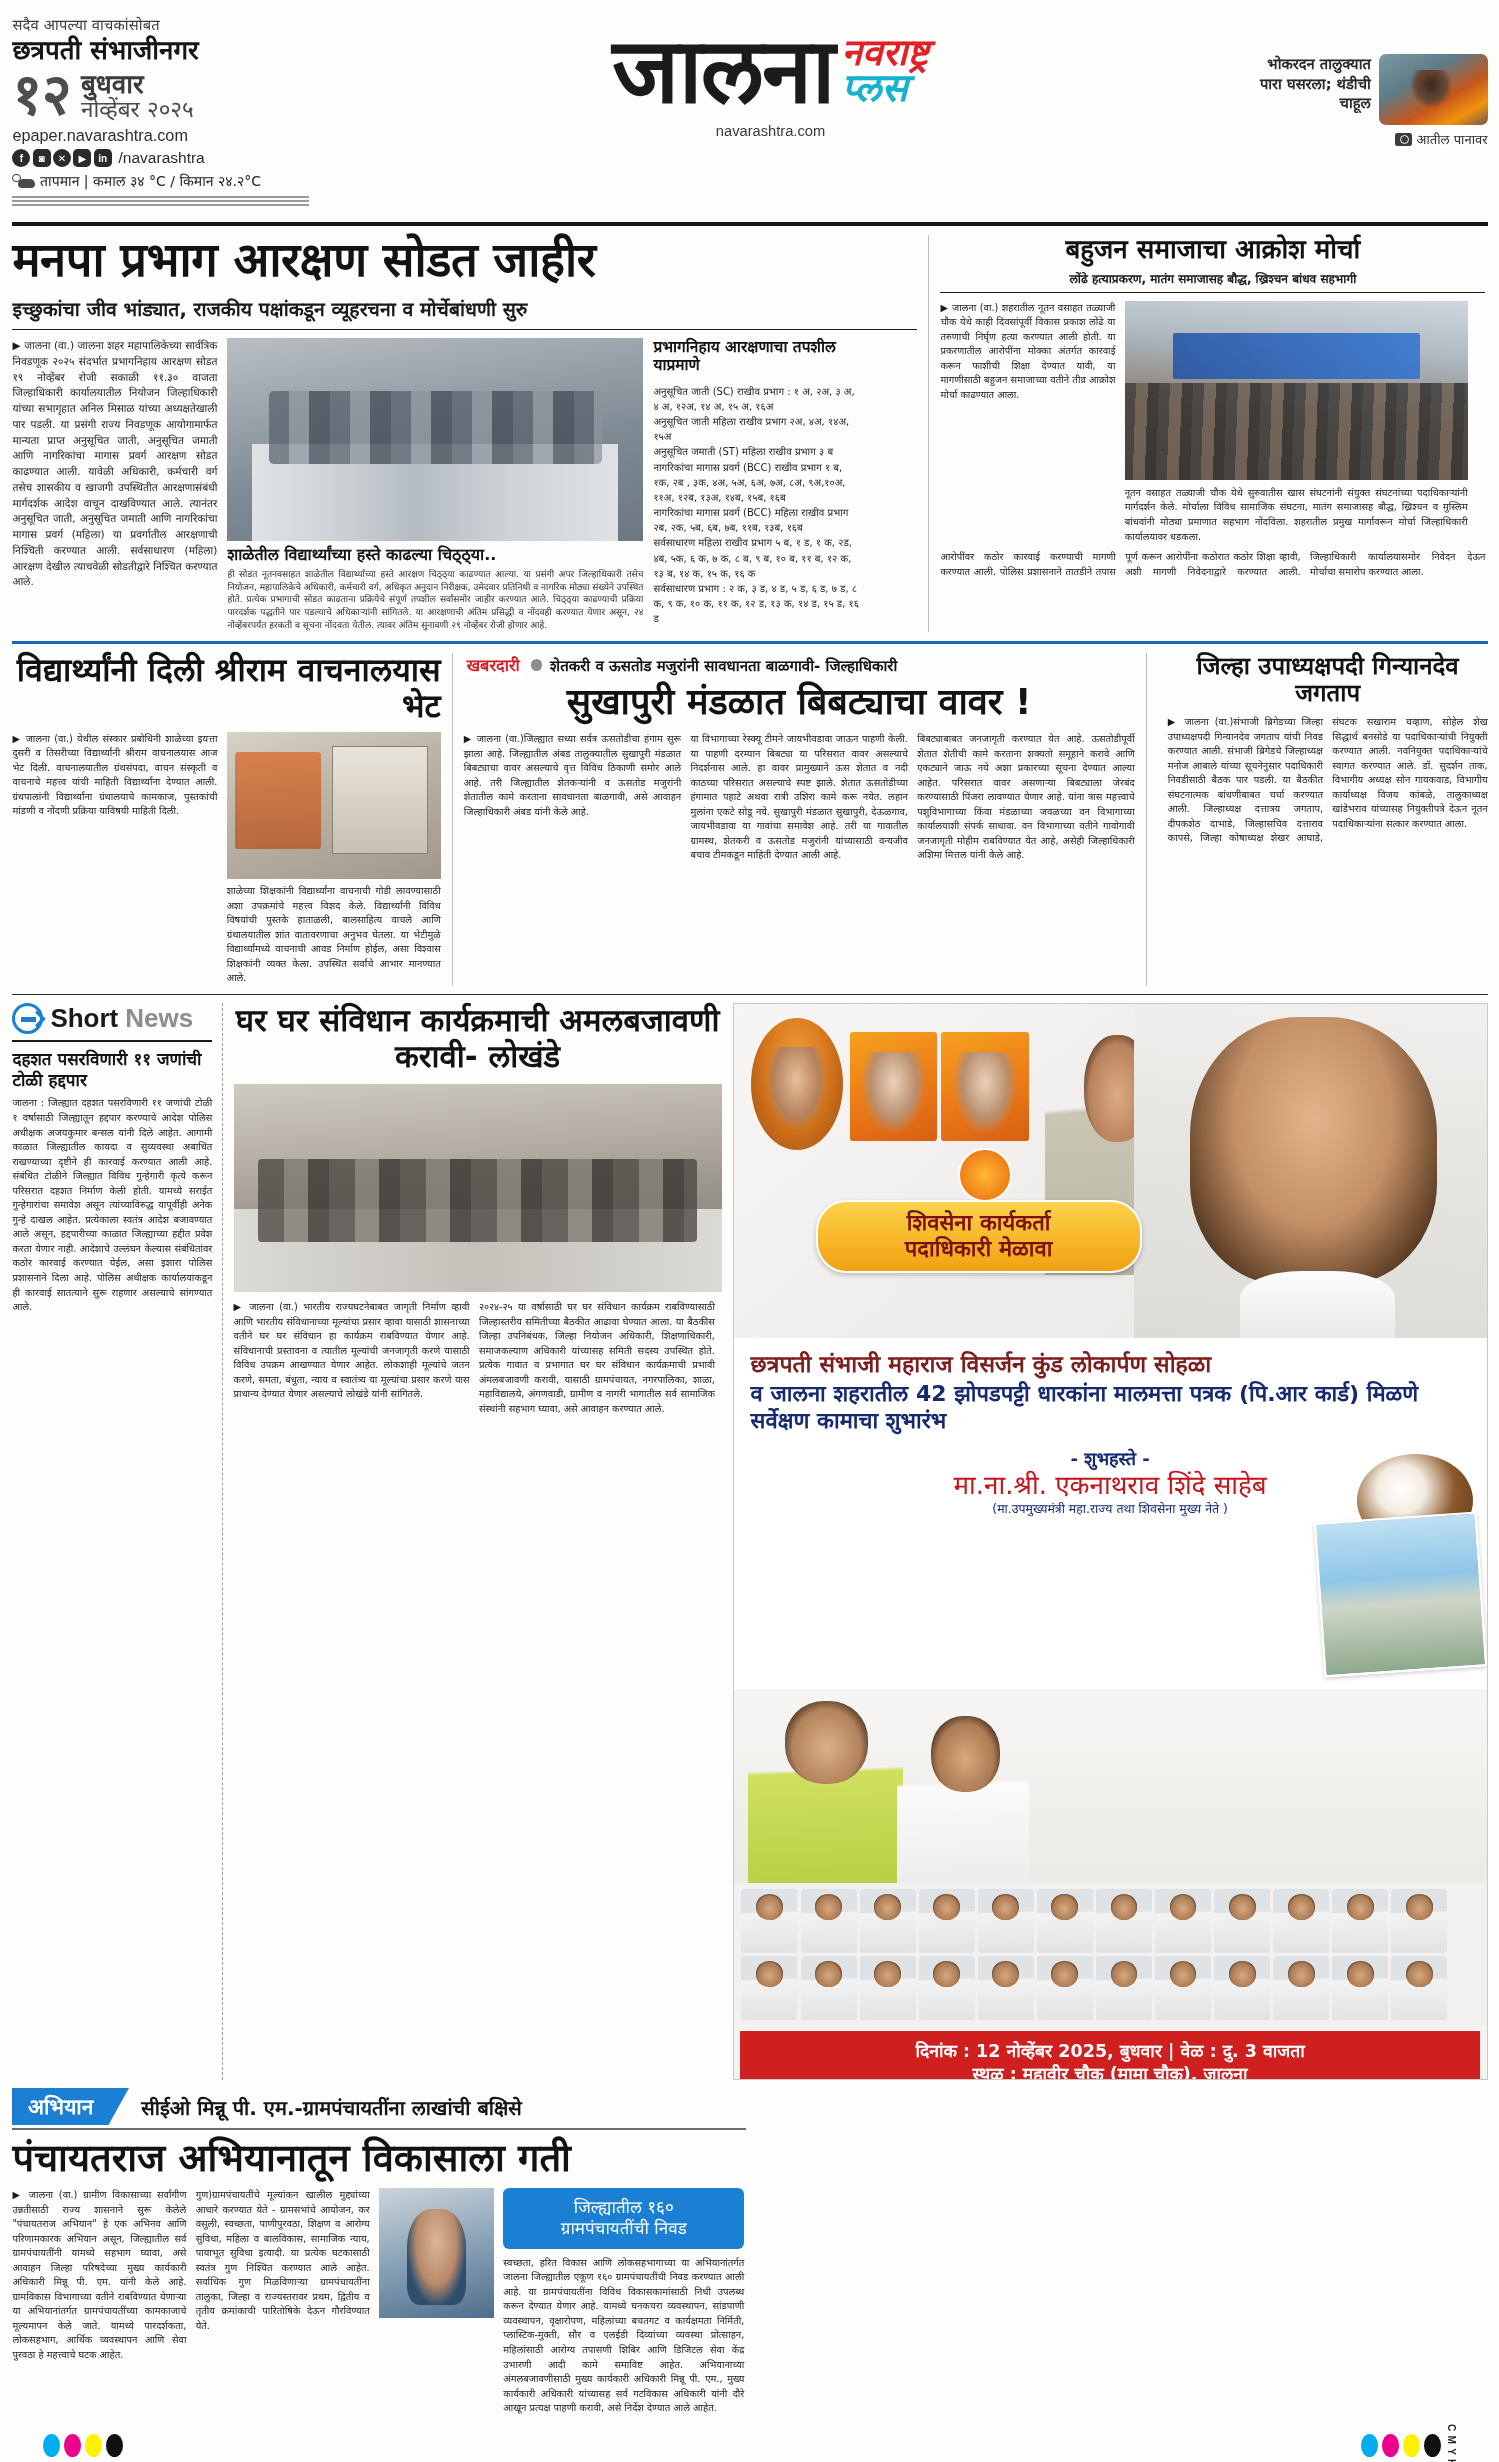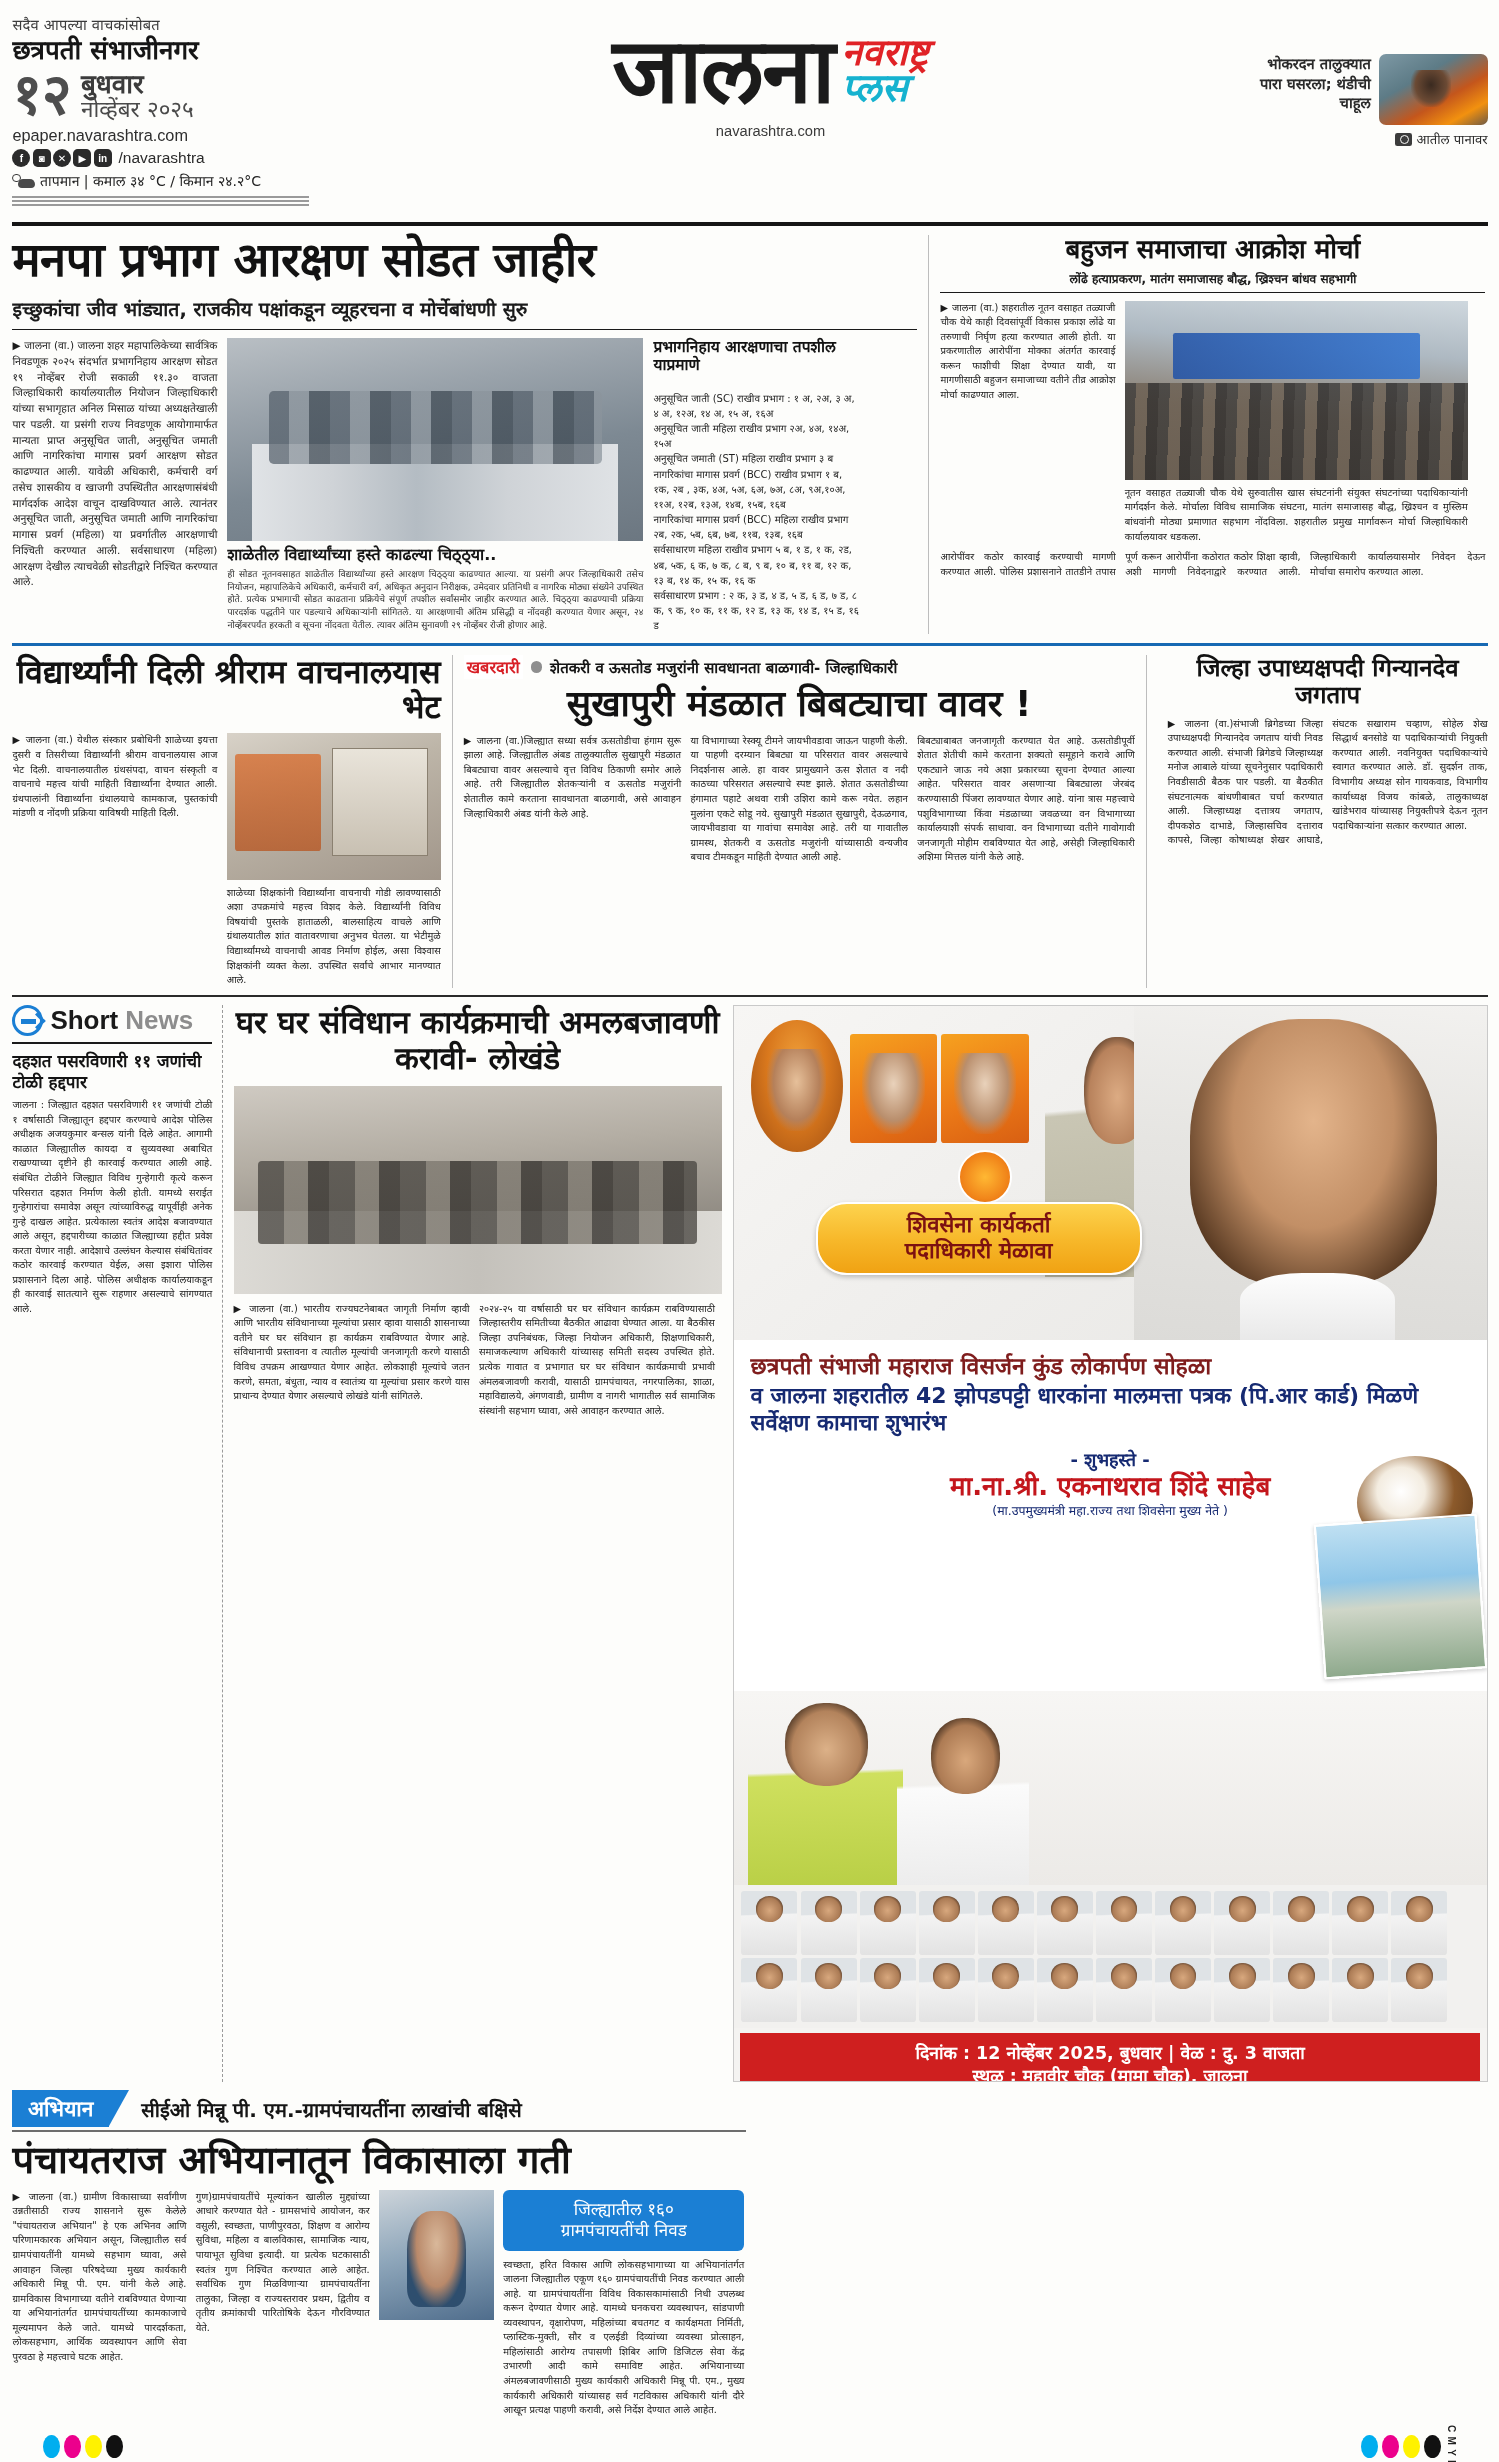--- a/index.html
+++ b/index.html
@@ -106,21 +106,21 @@
         opacity:.78;border-radius:3.9px;}
   .ph-lady{background:linear-gradient(165deg,#cdd4da 0%,#8fa7bb 45%,#4f6d8c 100%);}
   .ph-lady:after{content:"";position:absolute;left:24%;top:16%;width:52%;height:74%;
         background:radial-gradient(ellipse at 50% 34%,#d9b89a 0%,#b9896a 48%,#2e4e6e 72%);border-radius:40% 40% 20% 20%;}
   .cap-big{font-size:16px;font-weight:bold;color:#161616;margin-top:5.4px;line-height:1.15;
            font-family:"DejaVu Sans",sans-serif;}
   .cap-small{font-size:9px;line-height:1.42;color:#2c2c2c;margin-top:3.1px;text-align:justify;
              font-family:"DejaVu Sans",sans-serif;}
   .box-h{font-size:15.5px;font-weight:bold;color:#131313;line-height:1.18;
          font-family:"DejaVu Sans",sans-serif;}
-  .res-list{font-size:10px;line-height:1.52;color:#1f1f1f;margin-top:16px;
+  .res-list{font-size:10px;line-height:1.52;color:#1f1f1f;margin-top:9px;
             font-family:"DejaVu Sans",sans-serif;}
   .h2-main{font-size:26px;}
   .h2-dek{font-size:12px;margin-top:6.2px;padding-bottom:5.4px;border-bottom:1.2px solid #1a1a1a;font-weight:bold;}
   .s1r-cols{display:flex;gap:9.3px;margin-top:7.8px;}
   .colr{width:175px;}
 
   .rule-blue{height:3.1px;background:#1769b3;margin:9.3px 0 0 0;}
   .hr-mid{height:1.6px;background:#2a2a2a;margin:7.8px 0 0 0;}
 
   
@@ -186,21 +186,21 @@
        background:linear-gradient(180deg,#fdd34e 0%,#f7b82a 52%,#f0a213 100%);
        border:2.3px solid #fff;box-shadow:0 2.3px 5.4px rgba(0,0,0,.22);padding:8.5px 12.4px;text-align:center;}
   .ad-pill div{font-size:22px;font-weight:bold;color:#7c1111;line-height:1.18;
        font-family:"DejaVu Sans",sans-serif;}
   .ad-white{position:relative;background:#fff;margin:0;padding:12.4px 17px 7.8px 17px;min-height:351px;}
   .ad-l1{font-size:23px;font-weight:bold;color:#7f1d1d;line-height:1.22;font-family:"DejaVu Sans",sans-serif;}
   .ad-l2{font-size:22px;font-weight:bold;color:#162a72;line-height:1.24;margin-top:1.6px;
          font-family:"DejaVu Sans",sans-serif;}
   .ad-sh{font-size:18px;font-weight:bold;color:#162a72;text-align:center;margin-top:11px;
          font-family:"DejaVu Sans",sans-serif;}
-  .ad-name{font-size:26px;font-weight:bold;color:#c3161c;text-align:center;line-height:1.16;
+  .ad-name{font-size:26px;font-weight:normal;color:#c3161c;text-align:center;line-height:1.16;
            font-family:"DejaVu Sans",sans-serif;}
   .ad-desig{font-size:12.4px;color:#162a72;text-align:center;font-family:"DejaVu Sans",sans-serif;}
   .ad-coco{position:absolute;right:14px;top:116px;width:116px;height:93px;border-radius:50%;
         background:radial-gradient(circle at 38% 38%,#fff 0%,#f3ece0 26%,#8c5a2b 58%,#5b3718 100%);}
   .ad-lake{position:absolute;right:4.7px;top:179px;width:163px;height:155px;transform:rotate(-4deg);
         background:linear-gradient(180deg,#bfe0f2 0%,#8fc6e8 38%,#cfd6c8 56%,#8ea98c 100%);
         border:2.3px solid #fff;box-shadow:0 1.6px 4.7px rgba(0,0,0,.2);}
   .ad-guests{position:relative;height:194px;background:linear-gradient(180deg,#f7f6f4,#eceae7);}
   .g1{position:absolute;left:14px;top:4.7px;width:155px;height:189px;
       background:linear-gradient(178deg,rgba(0,0,0,0) 0 40%,#cfe05e 42%,#b9cf46 100%);}

